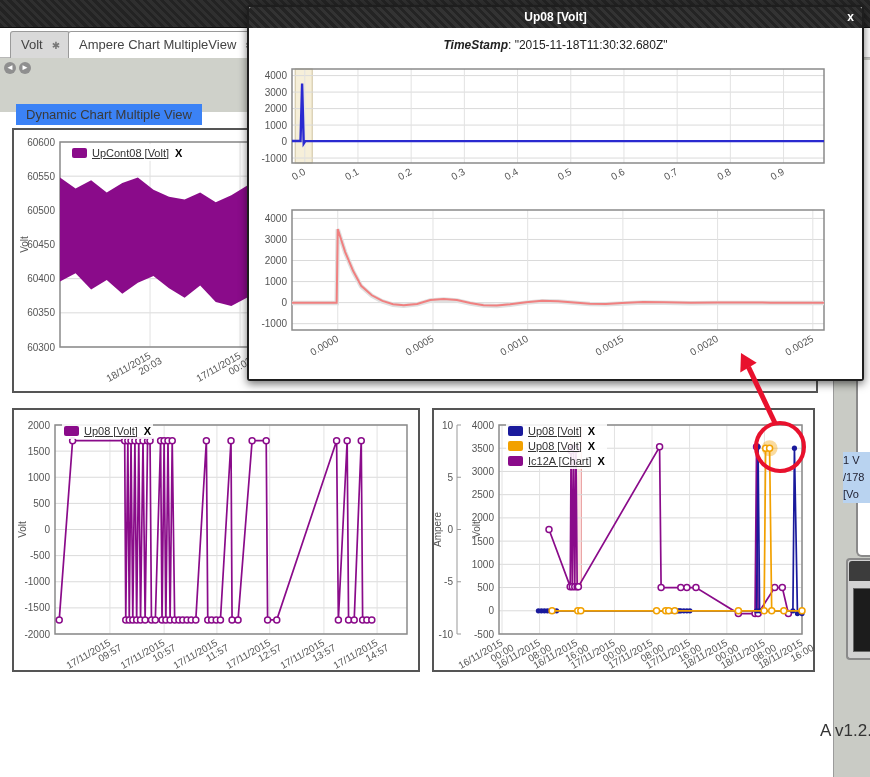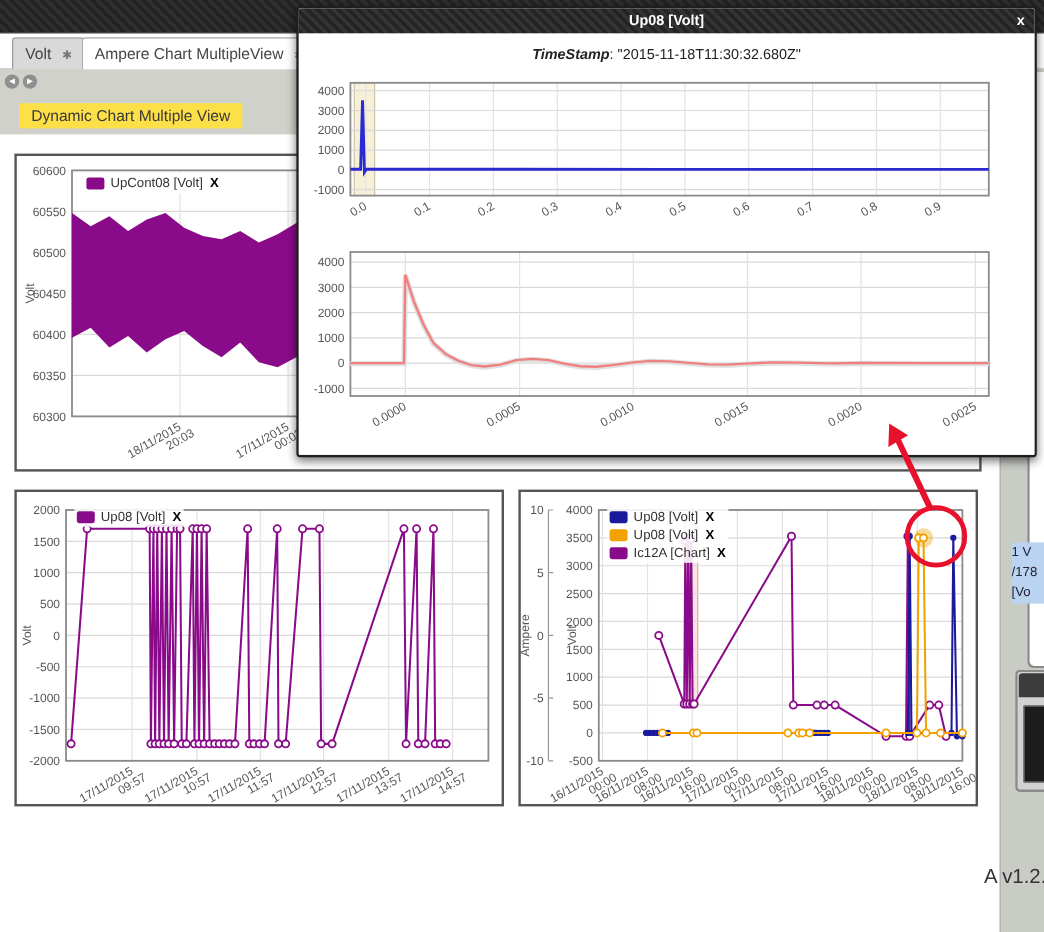--- a/index.html
+++ b/index.html
@@ -17,35 +17,35 @@
   .tab { position:absolute; top:3px; height:27px; padding:5px 9px 0 10px; font-size:13px; color:#444;
     border:1px solid #9a9a9a; border-bottom:none; border-radius:3px 3px 0 0; white-space:nowrap; cursor:default; }
   .tab .tclose { margin-left:9px; color:#777; font-size:10px; }
   .tab.inactive { left:10px; background:#d9d9d9; }
   .tab.active { left:68px; background:#fff; }
 
   
   .workarea { position:absolute; left:0; top:58px; width:870px; height:719px; background:#cfd1ca; }
   .navbtn { position:absolute; top:62px; width:12px; height:12px; border-radius:50%; background:#8f8f8f; color:#fff;
     font-size:8px; line-height:12px; text-align:center; cursor:pointer; }
-  .heading { position:absolute; left:16px; top:86px; padding:3px 10px; background:#fde047; color:#3a3a3a; font-size:13px; }
+  .heading { position:absolute; left:16px; top:104px; padding:3px 10px; background:#3b82f6; color:#3a3a3a; font-size:13px; }
 
   
   .mainwhite { position:absolute; left:0; top:112px; width:834px; height:665px; background:#fff; border-right:1px solid #9b9b9b; }
 
   
   .panel { position:absolute; background:#fff; border:2px solid #555; }
   .panel svg { display:block; }
   .chart text.tick { font-size:10px; fill:#555; font-family:"Liberation Sans",sans-serif; }
 
   
   .legend { position:absolute; z-index:3; background:rgba(255,255,255,.88); padding:1px 2px; }
   .litem { display:flex; align-items:center; height:15px; white-space:nowrap; }
   .lswatch { display:inline-block; width:15px; height:10px; margin-right:5px; border-radius:2px; }
-  .llabel { font-size:11px; color:#333; cursor:pointer; }
+  .llabel { font-size:11px; color:#333; text-decoration:underline; cursor:pointer; }
   .lx { font-size:11px; font-weight:bold; color:#000; margin-left:6px; cursor:pointer; }
 
   
   .popup { position:absolute; left:247px; top:5px; width:617px; height:376px; z-index:10;
     background:#fff; border:2px solid #1e1e1e; border-radius:3px; box-shadow:0 3px 8px rgba(0,0,0,.55); }
   .popup-title { position:relative; height:21px;
     background:repeating-linear-gradient(45deg,#242424 0 3px,#333 3px 6px);
     border-radius:2px 2px 0 0; color:#fff; font-size:12px; font-weight:bold; text-align:center; line-height:21px; cursor:move; }
   .pclose { position:absolute; right:8px; top:0; font-size:12px; font-weight:bold; color:#fff; cursor:pointer; }
   .popup-body { position:relative; width:613px; height:351px; background:#fff; }

